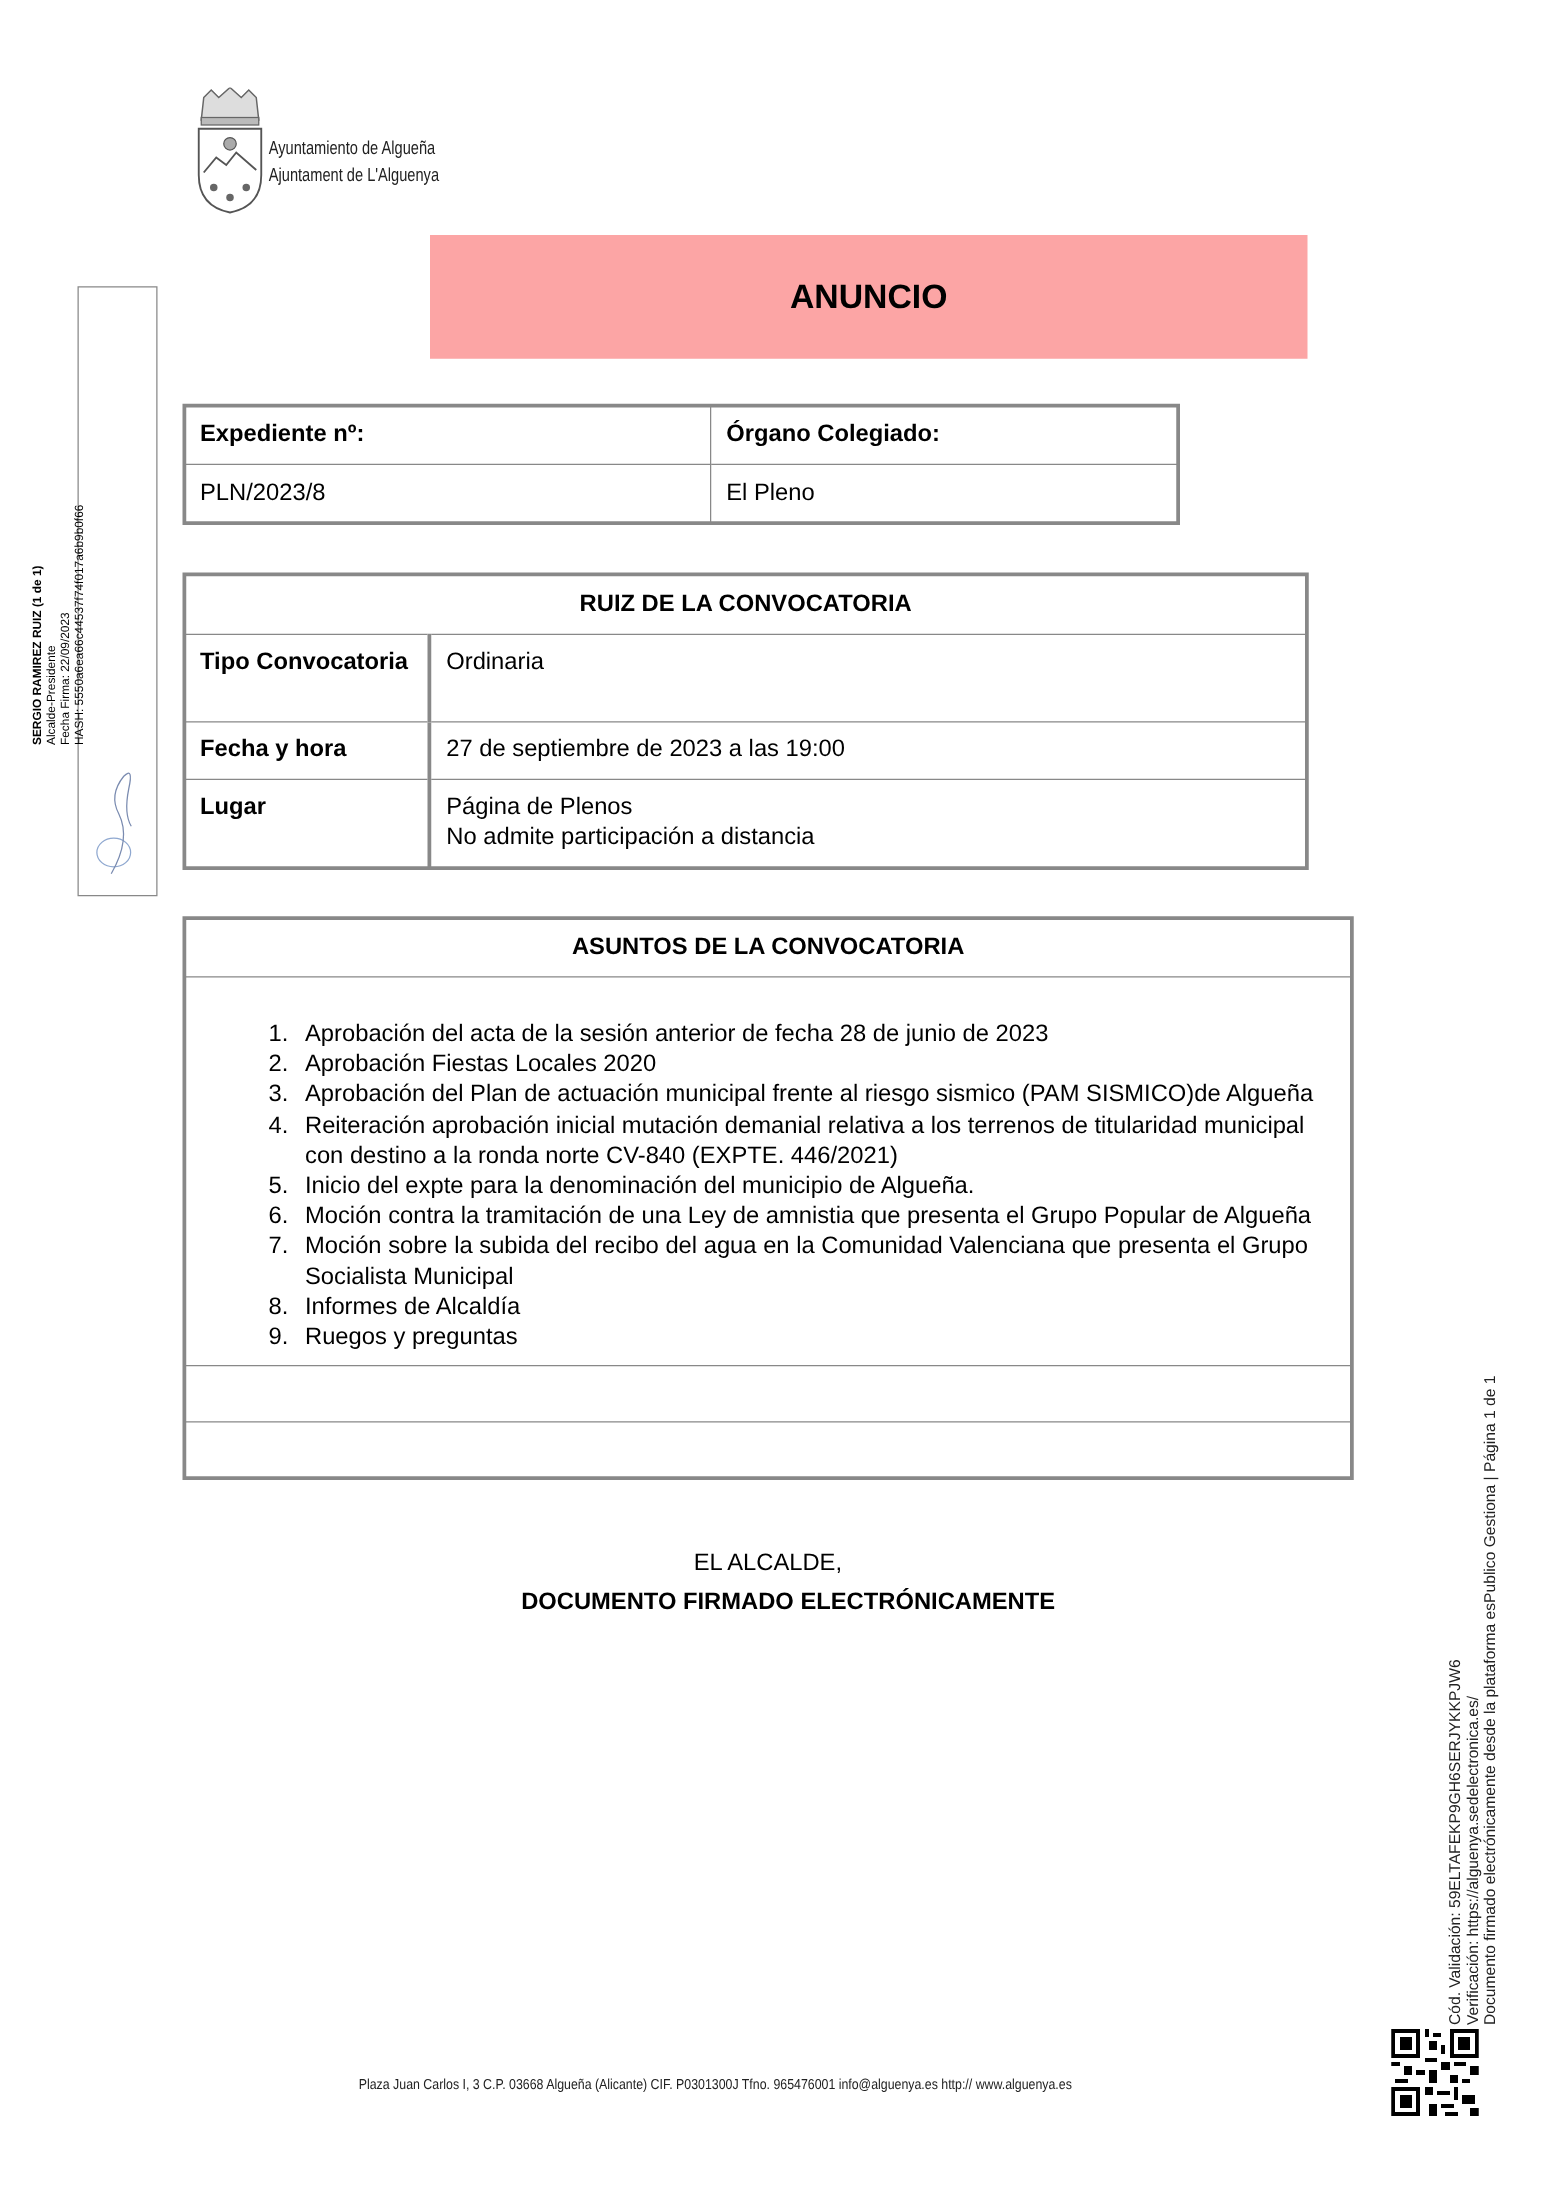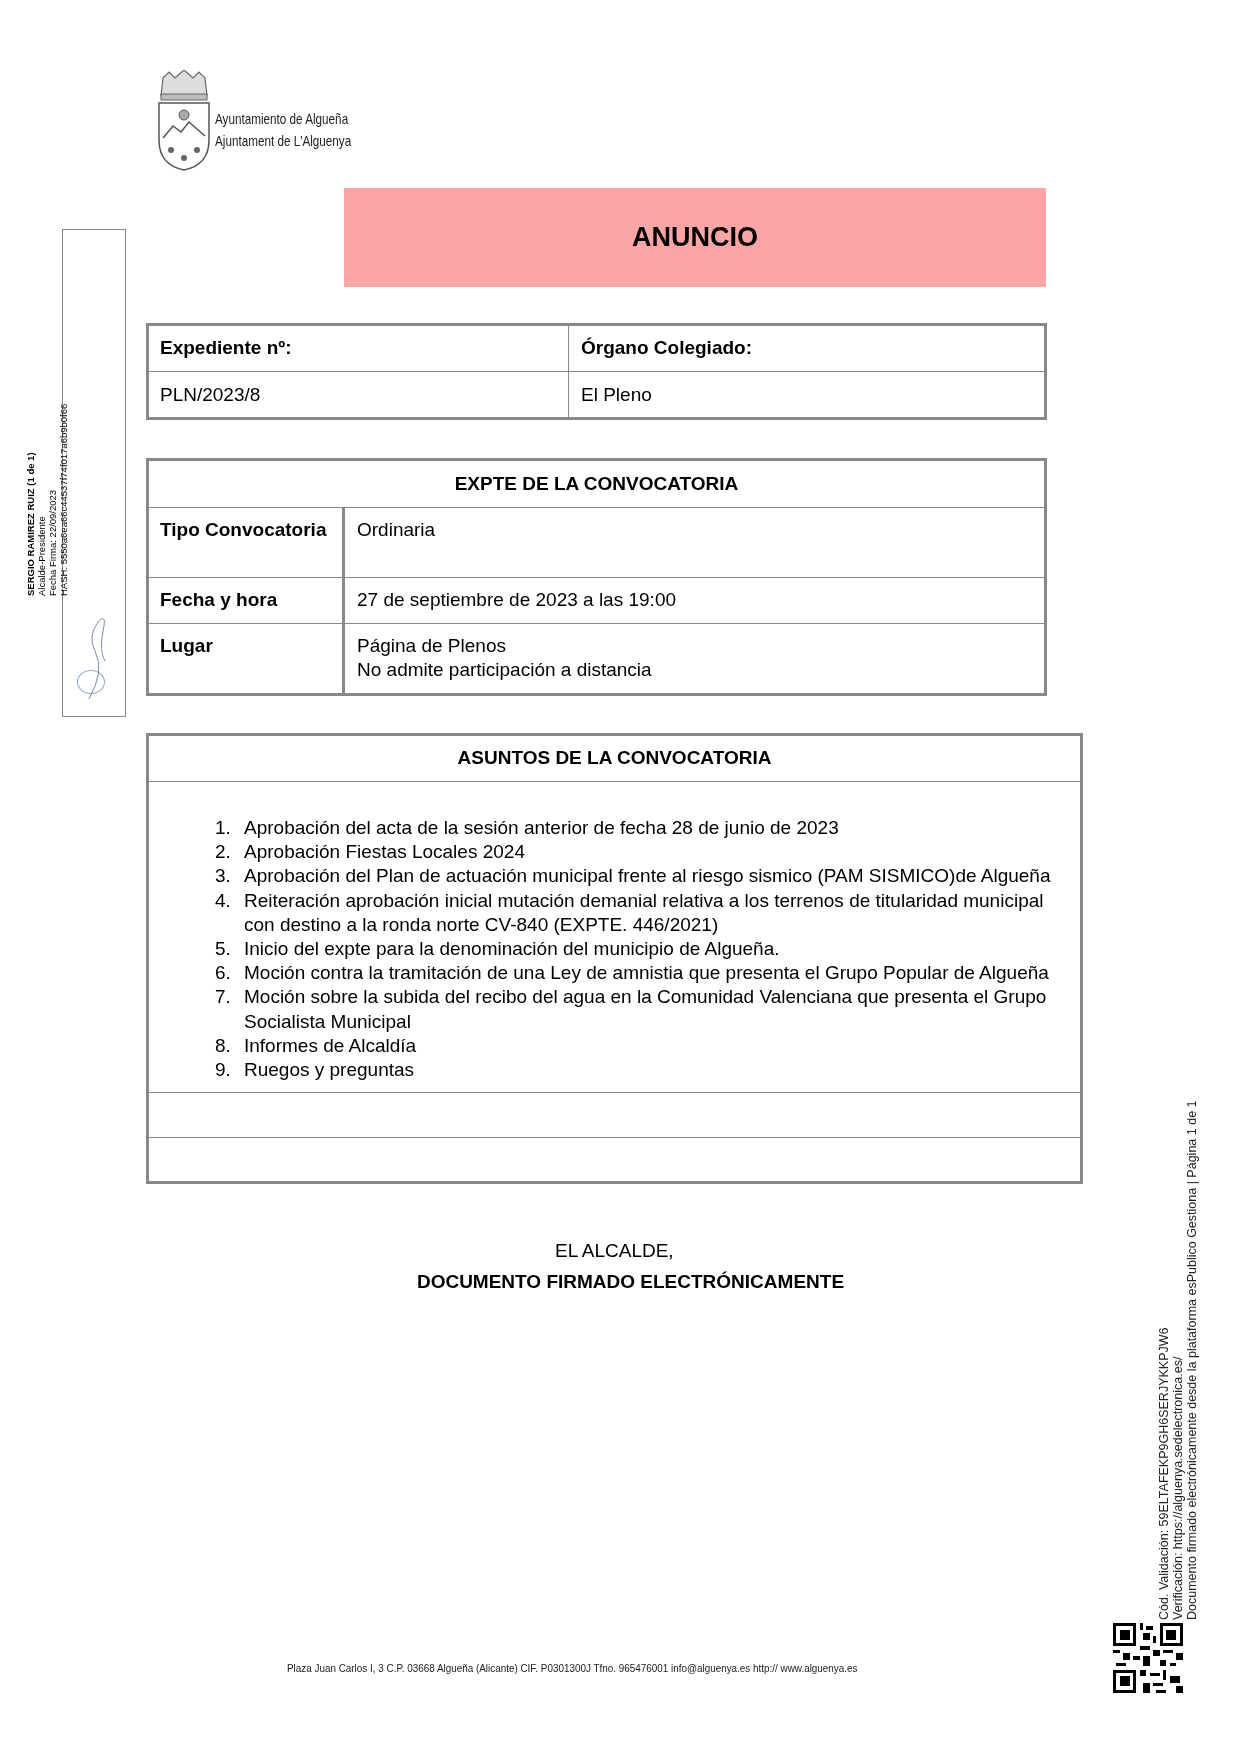--- a/index.html
+++ b/index.html
@@ -7,21 +7,21 @@
   .abs { position:absolute; }
   
   .logo { left:155px; top:70px; width:190px; height:105px; }
   .logo-text { left:215px; top:108px; font-family:"Liberation Sans Narrow","Liberation Sans", sans-serif; font-size:15px; line-height:22px; color:#222; transform:scaleX(0.78); transform-origin:left top; }
   
   .title-box { left:344px; top:188px; width:702px; height:99px; background:#fca5a5; display:flex; align-items:center; justify-content:center; }
   .title-box span { font-weight:bold; font-size:27px; }
   
   table { border-collapse:collapse; position:absolute; }
   td { border:1px solid #888; font-size:19px; padding:0 12px; vertical-align:top; }
-  .t1 { left:147px; top:324px; width:899px; outline:3px solid #888; outline-offset:-2px; }
+  .t1 { left:147px; top:324px; width:796px; outline:3px solid #888; outline-offset:-2px; }
   .t1 td { height:46px; vertical-align:middle; }
   .t1 td.head { font-weight:bold; }
   .t2 { left:147px; top:459px; width:899px; outline:3px solid #888; outline-offset:-2px; }
   .t2 td.center { text-align:center; font-weight:bold; vertical-align:middle; height:47px; }
   .t2 td.lbl { font-weight:bold; width:170px; border-right:3px solid #888; padding-top:10px; line-height:24px; }
   .t2 td.val { padding-top:10px; line-height:24px; }
   .t3 { left:147px; top:734px; width:935px; outline:3px solid #888; outline-offset:-2px; }
   .t3 td.center { text-align:center; font-weight:bold; vertical-align:middle; height:46px; }
   .t3 td.list { padding:34px 12px 10px 12px; }
   .t3 td.blank { height:44px; }
@@ -74,21 +74,21 @@
   <tr>
     <td>PLN/2023/8</td>
     <td>El Pleno</td>
   </tr>
 </tbody>
   </table>
 
 <table class="t2">
   <tbody>
       <tr>
-        <td colspan="2" class="center">EXPTE DE LA CONVOCATORIA</td>
+        <td colspan="2" class="center">RUIZ DE LA CONVOCATORIA</td>
       </tr>
   <tr style="height:70px">
     <td class="lbl">Tipo Convocatoria</td>
     <td class="val">Ordinaria</td>
   </tr>
   <tr style="height:46px">
     <td class="lbl">Fecha y hora</td>
     <td class="val">27 de septiembre de 2023 a las 19:00</td>
   </tr>
   <tr style="height:71px">
@@ -103,21 +103,21 @@
 
 <table class="t3">
   <tbody>
       <tr>
         <td class="center">ASUNTOS DE LA CONVOCATORIA</td>
       </tr>
   <tr>
     <td class="list">
       <ol>
         <li>Aprobación del acta de la sesión anterior de fecha 28 de junio de 2023</li>
-        <li>Aprobación Fiestas Locales 2024</li>
+        <li>Aprobación Fiestas Locales 2020</li>
         <li>Aprobación del Plan de actuación municipal frente al riesgo sismico (PAM SISMICO)de Algueña</li>
         <li>Reiteración aprobación inicial mutación demanial relativa a los terrenos de titularidad municipal con destino a la ronda norte CV-840 (EXPTE. 446/2021)</li>
         <li>Inicio del expte para la denominación del municipio de Algueña.</li>
         <li>Moción contra la tramitación de una Ley de amnistia que presenta el Grupo Popular de Algueña</li>
         <li>Moción sobre la subida del recibo del agua en la Comunidad Valenciana que presenta el Grupo Socialista Municipal</li>
         <li>Informes de Alcaldía</li>
         <li>Ruegos y preguntas</li>
       </ol>
     </td>
   </tr>

